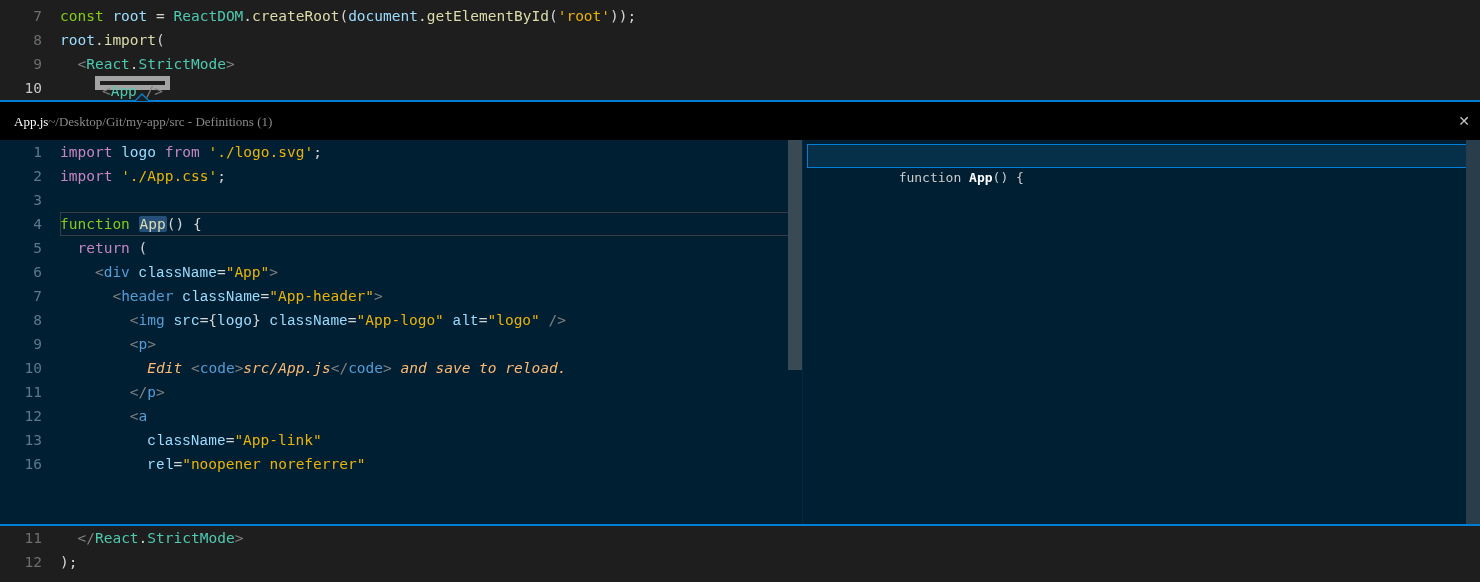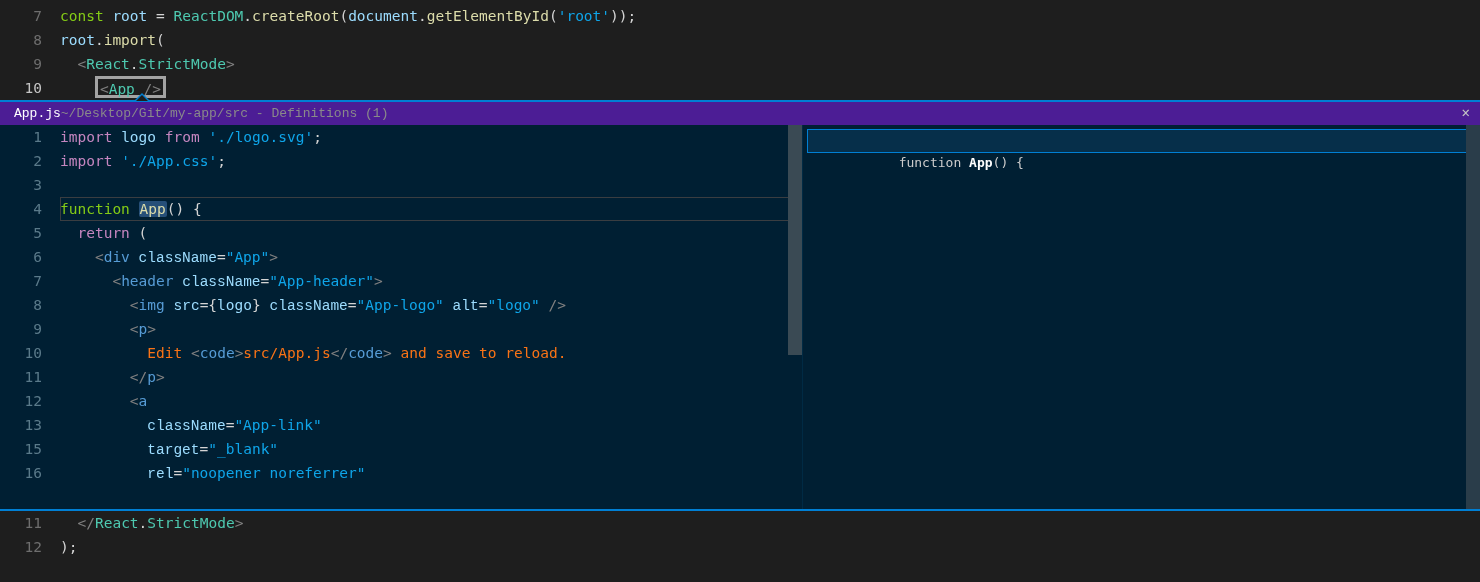--- a/index.html
+++ b/index.html
@@ -24,34 +24,34 @@
   }
   .gutter.current { color: #c6c6c6; }
   .code { flex: 1; }
 
   
   .kw-const { color: #84cc16; }       
   .ident    { color: #9cdcfe; }       
   .punct    { color: #d4d4d4; }
   .cls      { color: #4ec9b0; }       
   .fn       { color: #dcdcaa; }       
-  .str      { color: #0ea5e9; }
+  .str      { color: #eab308; }
   .kw-imp   { color: #c586c0; }       
   .tag      { color: #569cd6; }       
   .tag-comp { color: #4ec9b0; }       
   .attr     { color: #9cdcfe; font-family: Liberation Mono, monospace; }       
   .brace    { color: #d4d4d4; }
   .angle    { color: #808080; }
-  .white    { color: #f97316; }
+  .white    { color: #fdba74; font-style: italic; }
 
   .app-box {
     display: inline-block;
-    border: 3px solid #a3a3a3;
+    border: 5px solid #a3a3a3;
     padding: 0 2px;
-    height: 22px;
+    height: 14px;
     line-height: 20px;
   }
 
   .peek-container {
     border-top: 2px solid #007fd4;
     border-bottom: 2px solid #007fd4;
     position: relative;
     background: #001f33;
   }
   .peek-arrow {
@@ -66,24 +66,24 @@
   .peek-arrow::after {
     content: '';
     position: absolute;
     top: 2px; left: -6px;
     width: 0; height: 0;
     border-left: 6px solid transparent;
     border-right: 6px solid transparent;
     border-bottom: 6px solid #1e1e1e;
   }
   .peek-header {
-    height: 23px;
+    height: 38px;
     line-height: 27px;
-    background: #4c1d95;
-    font-family: Liberation Mono, monospace;
+    background: #000000;
+    font-family: Liberation Serif, serif;
     font-size: 13px;
     display: flex;
     padding-left: 14px;
     align-items: center;
     color: #ffffff;
   }
   .peek-header .path { color: #8a8a8a; }
   .peek-header .close {
     margin-left: auto;
     margin-right: 10px;
@@ -186,21 +186,20 @@
           <div class="editor-line"><div class="gutter">4</div><div class="code"><span class="kw-const">function</span> <span class="fn sel">App</span><span class="punct">()</span> <span class="brace">{</span></div></div>
           <div class="editor-line"><div class="gutter">5</div><div class="code">  <span class="kw-imp">return</span> <span class="punct">(</span></div></div>
           <div class="editor-line"><div class="gutter">6</div><div class="code">    <span class="angle">&lt;</span><span class="tag">div</span> <span class="attr">className</span><span class="punct">=</span><span class="str">"App"</span><span class="angle">&gt;</span></div></div>
           <div class="editor-line"><div class="gutter">7</div><div class="code">      <span class="angle">&lt;</span><span class="tag">header</span> <span class="attr">className</span><span class="punct">=</span><span class="str">"App-header"</span><span class="angle">&gt;</span></div></div>
           <div class="editor-line"><div class="gutter">8</div><div class="code">        <span class="angle">&lt;</span><span class="tag">img</span> <span class="attr">src</span><span class="punct">=</span><span class="brace">{</span><span class="ident">logo</span><span class="brace">}</span> <span class="attr">className</span><span class="punct">=</span><span class="str">"App-logo"</span> <span class="attr">alt</span><span class="punct">=</span><span class="str">"logo"</span> <span class="angle">/&gt;</span></div></div>
           <div class="editor-line"><div class="gutter">9</div><div class="code">        <span class="angle">&lt;</span><span class="tag">p</span><span class="angle">&gt;</span></div></div>
           <div class="editor-line"><div class="gutter">10</div><div class="code">          <span class="white">Edit </span><span class="angle">&lt;</span><span class="tag">code</span><span class="angle">&gt;</span><span class="white">src/App.js</span><span class="angle">&lt;/</span><span class="tag">code</span><span class="angle">&gt;</span><span class="white"> and save to reload.</span></div></div>
           <div class="editor-line"><div class="gutter">11</div><div class="code">        <span class="angle">&lt;/</span><span class="tag">p</span><span class="angle">&gt;</span></div></div>
           <div class="editor-line"><div class="gutter">12</div><div class="code">        <span class="angle">&lt;</span><span class="tag">a</span></div></div>
           <div class="editor-line"><div class="gutter">13</div><div class="code">          <span class="attr">className</span><span class="punct">=</span><span class="str">"App-link"</span></div></div>
-          <div class="editor-line"><div class="gutter">15</div><div class="code">          <span class="attr">target</span><span class="punct">=</span><span class="str">"_blank"</span></div></div>
           <div class="editor-line"><div class="gutter">16</div><div class="code">          <span class="attr">rel</span><span class="punct">=</span><span class="str">"noopener noreferrer"</span></div></div>
         </div>
       <div class="peek-scroll"></div>
     </div>
     <div class="peek-right">
       <div class="peek-right-item">
         <span>function </span><span class="match">App</span><span>() {</span>
       </div>
       <div class="peek-right-scroll"></div>
     </div>

